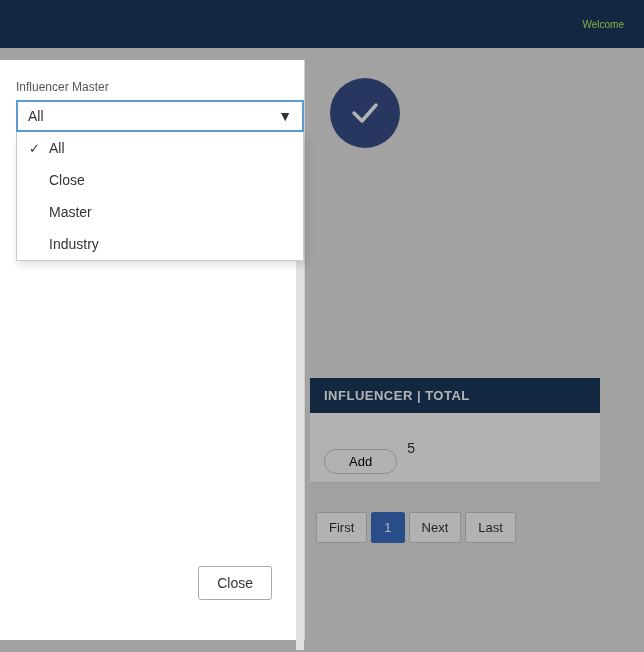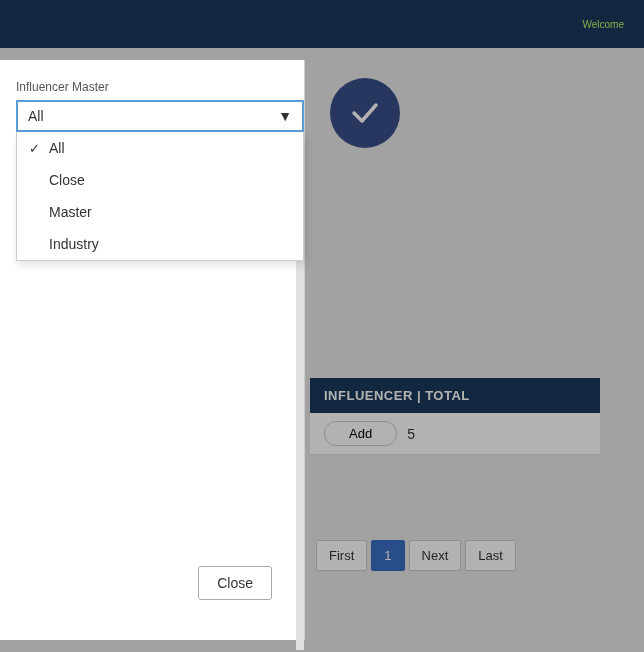--- a/index.html
+++ b/index.html
@@ -93,31 +93,32 @@
     }
 
     .add-btn {
       background: #fff;
       border: 1px solid #ccc;
       padding: 4px 24px;
       cursor: pointer;
       font-size: 13px;
       margin-right: 10px;
       border-radius: 12px;
+      margin-top: 28px;
     }
 
     .table-value {
       font-size: 14px;
       color: #333;
     }
 
     
     .pagination {
       position: absolute;
-      top: 484px;
+      top: 456px;
       left: 310px;
       width: 290px;
       display: flex;
       align-items: center;
       gap: 4px;
       padding: 8px 6px;
       background: #e8e8e8;
     }
 
     .page-btn {

